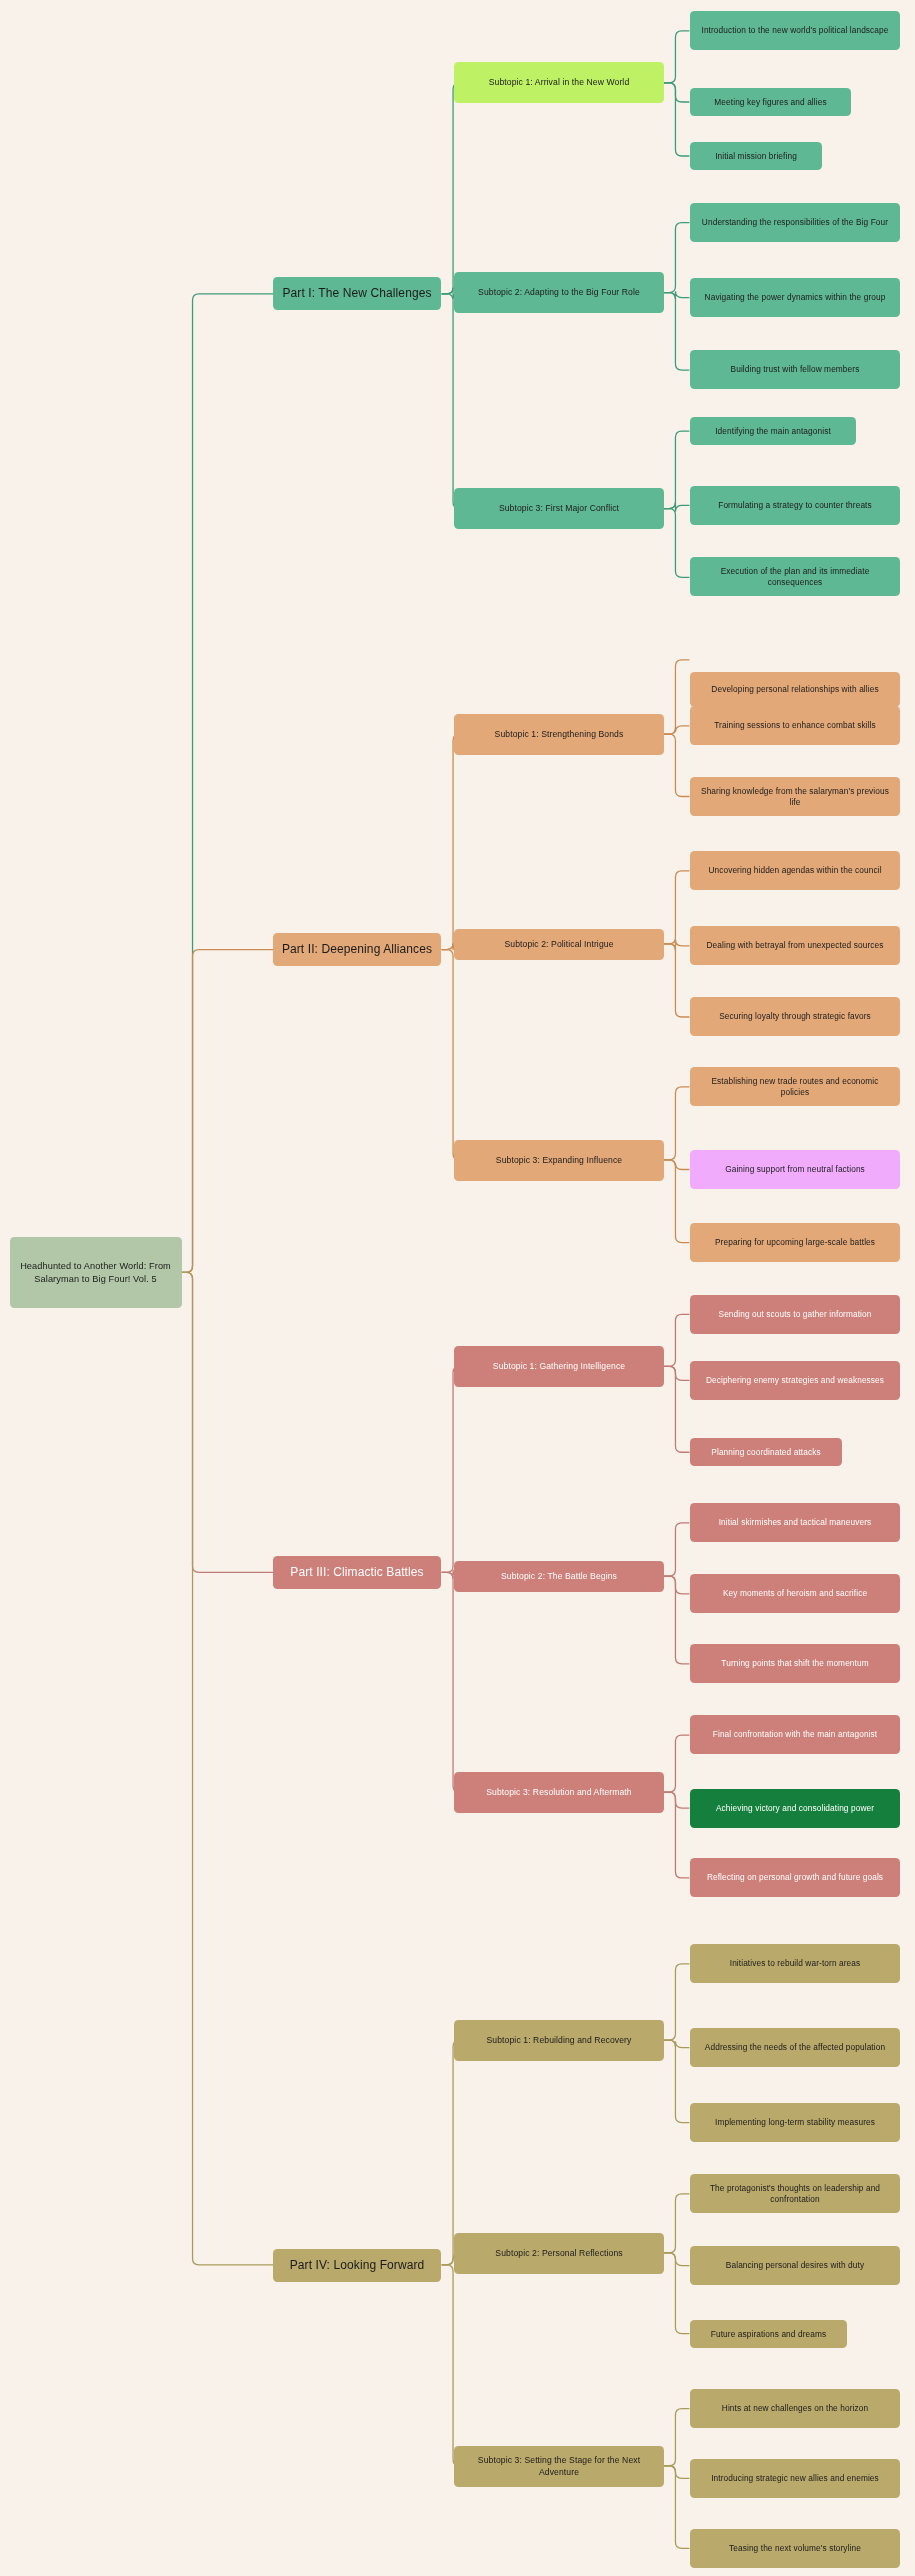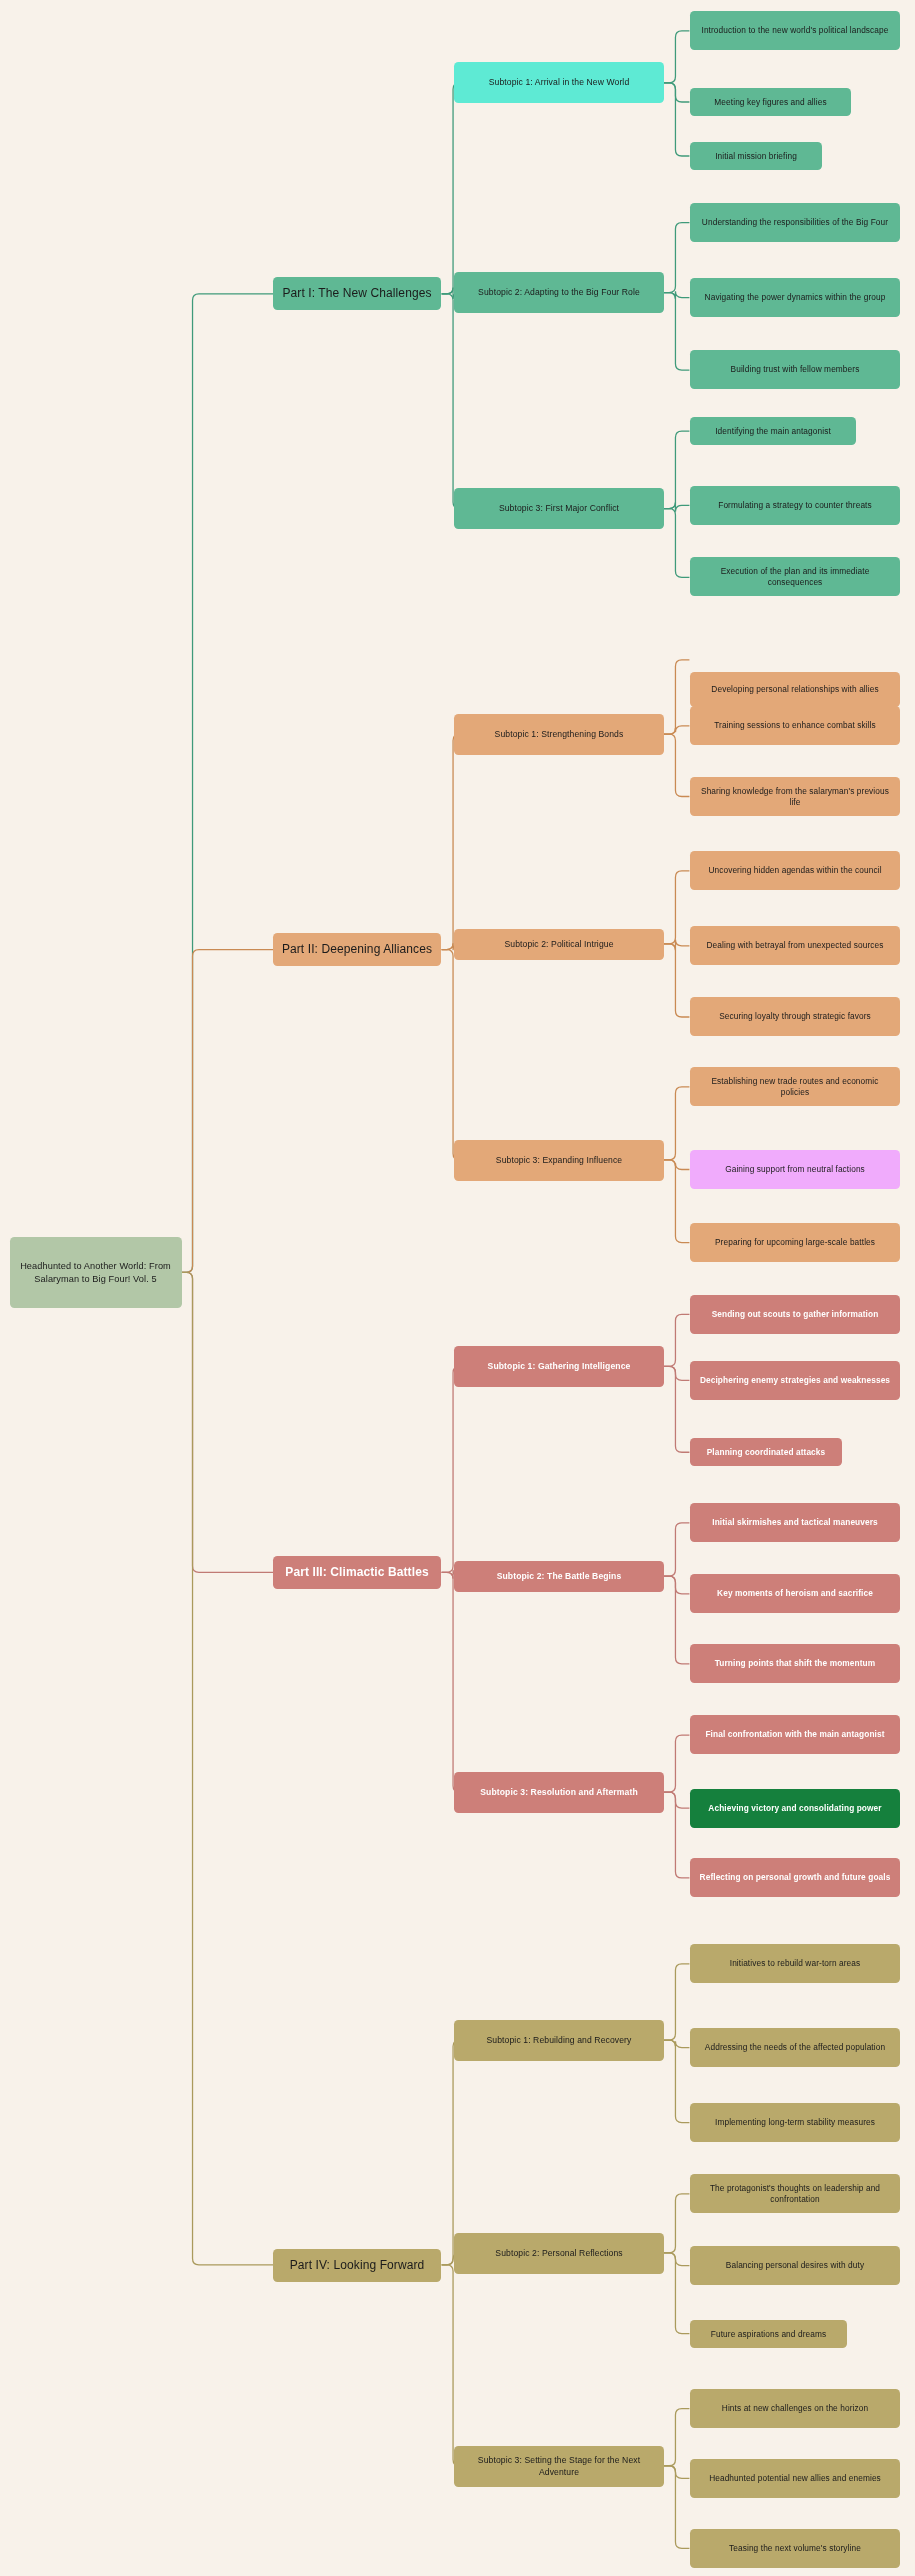--- a/index.html
+++ b/index.html
@@ -22,21 +22,21 @@
     text-align:center;
     padding:3.8px 6.4px;
     line-height:1.32;
     color:#1b1b1b;
     letter-spacing:0.1px;
   }
   .node.root{font-size:9.2px;}
   .node.branch{font-size:12px;}
   .node.sub{font-size:8.6px;}
   .node.leaf{font-size:8.3px;}
-  .node.white-text{color:#ffffff;font-weight:bold;}
+  .node.white-text{color:#ffffff;}
 </style>
 </head>
 <body>
 
 <div id="canvas">
   <svg class="links" id="links-svg" viewBox="0 0 1440 4053" width="915" height="2576">
       <path d="M 285 2002 L 293 2002 Q 303 2002 303 1992 L 303 472 Q 303 462 313 462 L 430 462" fill="none" stroke="#3f9a7a" stroke-width="2"></path>
       <path d="M 695 462 L 703 462 Q 713 462 713 452 L 713 140 Q 713 130 723 130 L 715 130" fill="none" stroke="#3f9a7a" stroke-width="2"></path>
       <path d="M 1045 130 L 1053 130 Q 1063 130 1063 120 L 1063 58 Q 1063 48 1073 48 L 1085 48" fill="none" stroke="#3f9a7a" stroke-width="2"></path>
       <path d="M 1045 130 L 1053 130 Q 1063 130 1063 140 L 1063 150 Q 1063 160 1073 160 L 1085 160" fill="none" stroke="#3f9a7a" stroke-width="2"></path>
@@ -85,21 +85,21 @@
       <path d="M 1045 3545 L 1053 3545 Q 1063 3545 1063 3555 L 1063 3555 Q 1063 3565 1073 3565 L 1085 3565" fill="none" stroke="#aa9a5c" stroke-width="2"></path>
       <path d="M 1045 3545 L 1053 3545 Q 1063 3545 1063 3555 L 1063 3662 Q 1063 3672 1073 3672 L 1085 3672" fill="none" stroke="#aa9a5c" stroke-width="2"></path>
       <path d="M 695 3564 L 703 3564 Q 713 3564 713 3574 L 713 3870 Q 713 3880 723 3880 L 715 3880" fill="none" stroke="#aa9a5c" stroke-width="2"></path>
       <path d="M 1045 3880 L 1053 3880 Q 1063 3880 1063 3870 L 1063 3800 Q 1063 3790 1073 3790 L 1085 3790" fill="none" stroke="#aa9a5c" stroke-width="2"></path>
       <path d="M 1045 3880 L 1053 3880 Q 1063 3880 1063 3890 L 1063 3890 Q 1063 3900 1073 3900 L 1085 3900" fill="none" stroke="#aa9a5c" stroke-width="2"></path>
       <path d="M 1045 3880 L 1053 3880 Q 1063 3880 1063 3890 L 1063 4000 Q 1063 4010 1073 4010 L 1085 4010" fill="none" stroke="#aa9a5c" stroke-width="2"></path>
     </svg>
   <div id="nodes">
       <div class="node root" style="left: 9.5px; top: 1237px; width: 172px; height: 71px; background: rgb(178, 199, 167); color: rgb(27, 27, 27);">Headhunted to Another World: From Salaryman to Big Four! Vol. 5</div>
       <div class="node branch" style="left: 273px; top: 277px; width: 168px; height: 33px; background: rgb(95, 184, 148); color: rgb(27, 27, 27);">Part I: The New Challenges</div>
-      <div class="node sub" style="left: 454px; top: 62px; width: 210px; height: 41px; background: #5eead4; color: rgb(27, 27, 27);">Subtopic 1: Arrival in the New World</div>
+      <div class="node sub" style="left: 454px; top: 62px; width: 210px; height: 41px; background: #bef264; color: rgb(27, 27, 27);">Subtopic 1: Arrival in the New World</div>
       <div class="node leaf" style="left: 690px; top: 10.8px; width: 210px; height: 39px; background: rgb(95, 184, 148); color: rgb(27, 27, 27);">Introduction to the new world's political landscape</div>
       <div class="node leaf" style="left: 690px; top: 88px; width: 161px; height: 28px; background: rgb(95, 184, 148); color: rgb(27, 27, 27);">Meeting key figures and allies</div>
       <div class="node leaf" style="left: 690px; top: 142px; width: 132px; height: 28px; background: rgb(95, 184, 148); color: rgb(27, 27, 27);">Initial mission briefing</div>
       <div class="node sub" style="left: 454px; top: 272px; width: 210px; height: 41px; background: rgb(95, 184, 148); color: rgb(27, 27, 27);">Subtopic 2: Adapting to the Big Four Role</div>
       <div class="node leaf" style="left: 690px; top: 203px; width: 210px; height: 39px; background: rgb(95, 184, 148); color: rgb(27, 27, 27);">Understanding the responsibilities of the Big Four</div>
       <div class="node leaf" style="left: 690px; top: 278px; width: 210px; height: 39px; background: rgb(95, 184, 148); color: rgb(27, 27, 27);">Navigating the power dynamics within the group</div>
       <div class="node leaf" style="left: 690px; top: 350px; width: 210px; height: 39px; background: rgb(95, 184, 148); color: rgb(27, 27, 27);">Building trust with fellow members</div>
       <div class="node sub" style="left: 454px; top: 488px; width: 210px; height: 41px; background: rgb(95, 184, 148); color: rgb(27, 27, 27);">Subtopic 3: First Major Conflict</div>
       <div class="node leaf" style="left: 690px; top: 417px; width: 166px; height: 28px; background: rgb(95, 184, 148); color: rgb(27, 27, 27);">Identifying the main antagonist</div>
       <div class="node leaf" style="left: 690px; top: 486px; width: 210px; height: 39px; background: rgb(95, 184, 148); color: rgb(27, 27, 27);">Formulating a strategy to counter threats</div>
@@ -134,17 +134,17 @@
       <div class="node sub" style="left: 454px; top: 2020px; width: 210px; height: 41px; background: rgb(185, 169, 107); color: rgb(27, 27, 27);">Subtopic 1: Rebuilding and Recovery</div>
       <div class="node leaf" style="left: 690px; top: 1944px; width: 210px; height: 39px; background: rgb(185, 169, 107); color: rgb(27, 27, 27);">Initiatives to rebuild war-torn areas</div>
       <div class="node leaf" style="left: 690px; top: 2028px; width: 210px; height: 39px; background: rgb(185, 169, 107); color: rgb(27, 27, 27);">Addressing the needs of the affected population</div>
       <div class="node leaf" style="left: 690px; top: 2103px; width: 210px; height: 39px; background: rgb(185, 169, 107); color: rgb(27, 27, 27);">Implementing long-term stability measures</div>
       <div class="node sub" style="left: 454px; top: 2233px; width: 210px; height: 41px; background: rgb(185, 169, 107); color: rgb(27, 27, 27);">Subtopic 2: Personal Reflections</div>
       <div class="node leaf" style="left: 690px; top: 2174px; width: 210px; height: 39px; background: rgb(185, 169, 107); color: rgb(27, 27, 27);">The protagonist's thoughts on leadership and confrontation</div>
       <div class="node leaf" style="left: 690px; top: 2246px; width: 210px; height: 39px; background: rgb(185, 169, 107); color: rgb(27, 27, 27);">Balancing personal desires with duty</div>
       <div class="node leaf" style="left: 690px; top: 2320px; width: 157px; height: 28px; background: rgb(185, 169, 107); color: rgb(27, 27, 27);">Future aspirations and dreams</div>
       <div class="node sub" style="left: 454px; top: 2446px; width: 210px; height: 41px; background: rgb(185, 169, 107); color: rgb(27, 27, 27);">Subtopic 3: Setting the Stage for the Next Adventure</div>
       <div class="node leaf" style="left: 690px; top: 2389px; width: 210px; height: 39px; background: rgb(185, 169, 107); color: rgb(27, 27, 27);">Hints at new challenges on the horizon</div>
-      <div class="node leaf" style="left: 690px; top: 2459px; width: 210px; height: 39px; background: rgb(185, 169, 107); color: rgb(27, 27, 27);">Headhunted potential new allies and enemies</div>
+      <div class="node leaf" style="left: 690px; top: 2459px; width: 210px; height: 39px; background: rgb(185, 169, 107); color: rgb(27, 27, 27);">Introducing strategic new allies and enemies</div>
       <div class="node leaf" style="left: 690px; top: 2529px; width: 210px; height: 39px; background: rgb(185, 169, 107); color: rgb(27, 27, 27);">Teasing the next volume's storyline</div>
     </div>
 </div>
 
 
 </body></html>

